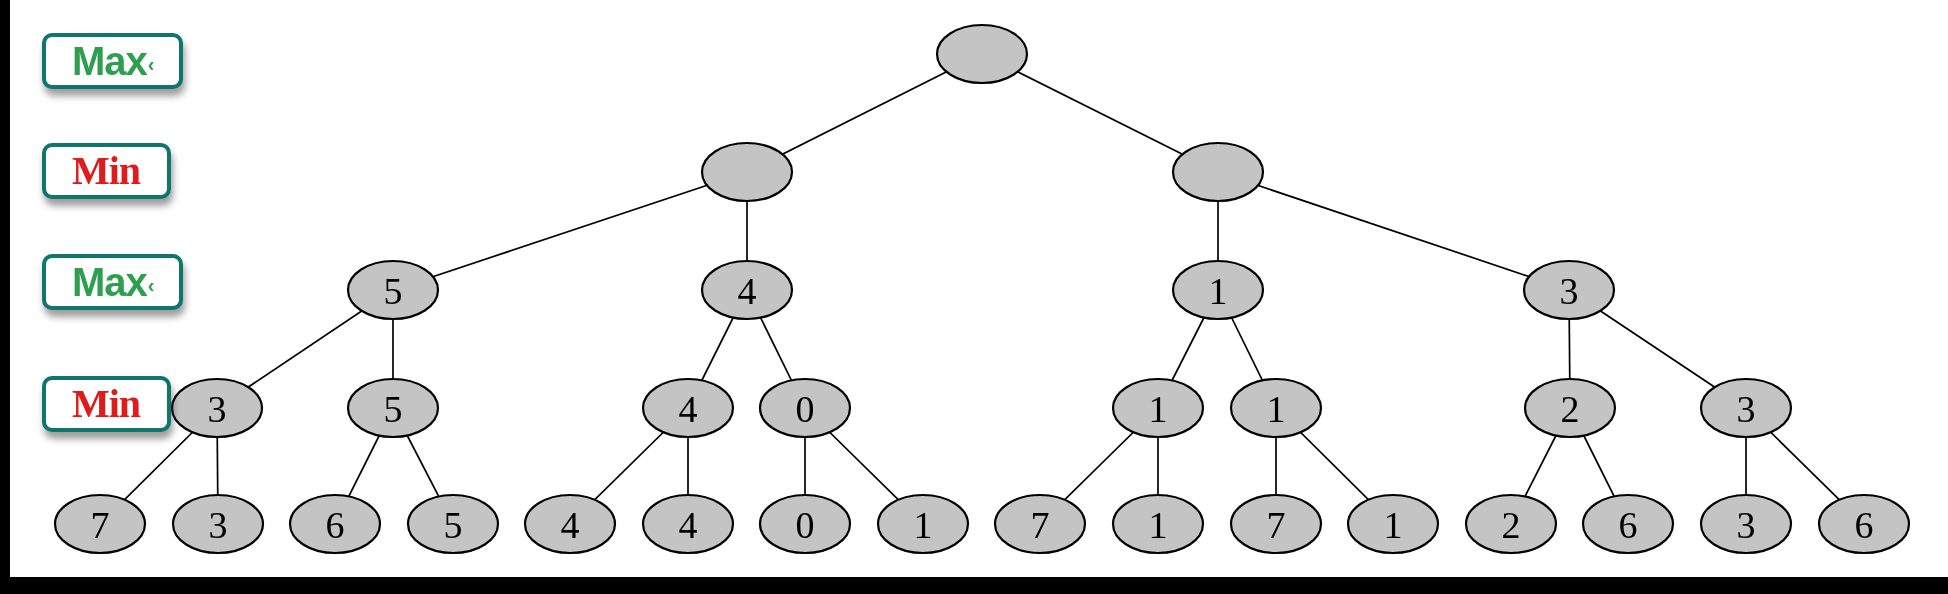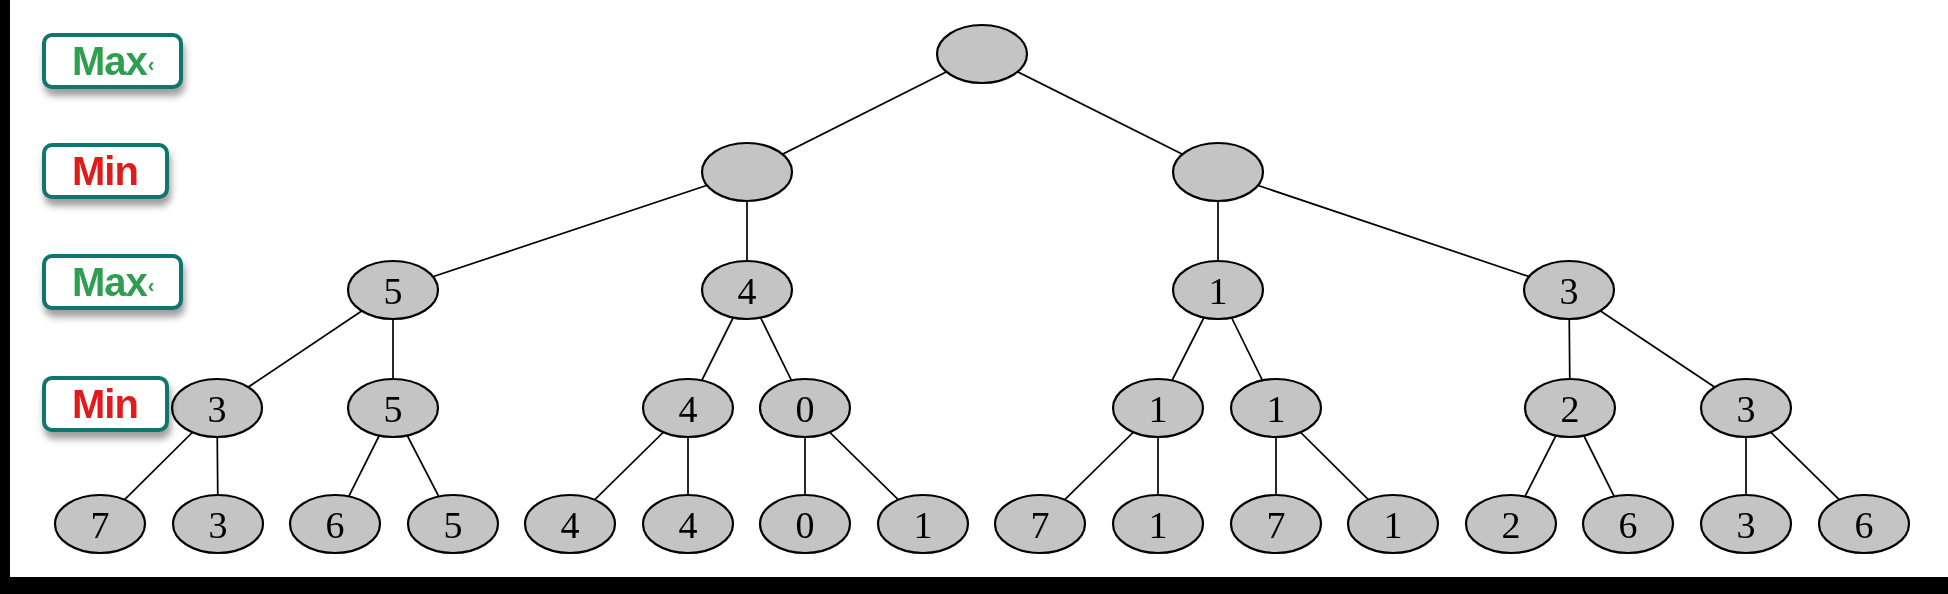--- a/index.html
+++ b/index.html
@@ -27,21 +27,21 @@
     border: 4px solid #0f766e;
     border-radius: 10px;
     box-shadow: 2px 7px 7px rgba(0,0,0,0.38);
     font-weight: bold;
     font-size: 40px;
     letter-spacing: -1px;
     white-space: nowrap;
     margin-left: 16px;
   }
   .label-max { color: #2e9e50; }
-  .label-min { color: #e01b1b; }
+  .label-min { color: #e01b1b; font-family: Liberation Serif, serif; }
   .label-tail {
     font-size: 20px;
     font-weight: bold;
     vertical-align: middle;
     margin-left: 1px;
   }
   #left-bar {
     position: absolute;
     left: 0; top: 0;
     width: 10px; height: 594px;

